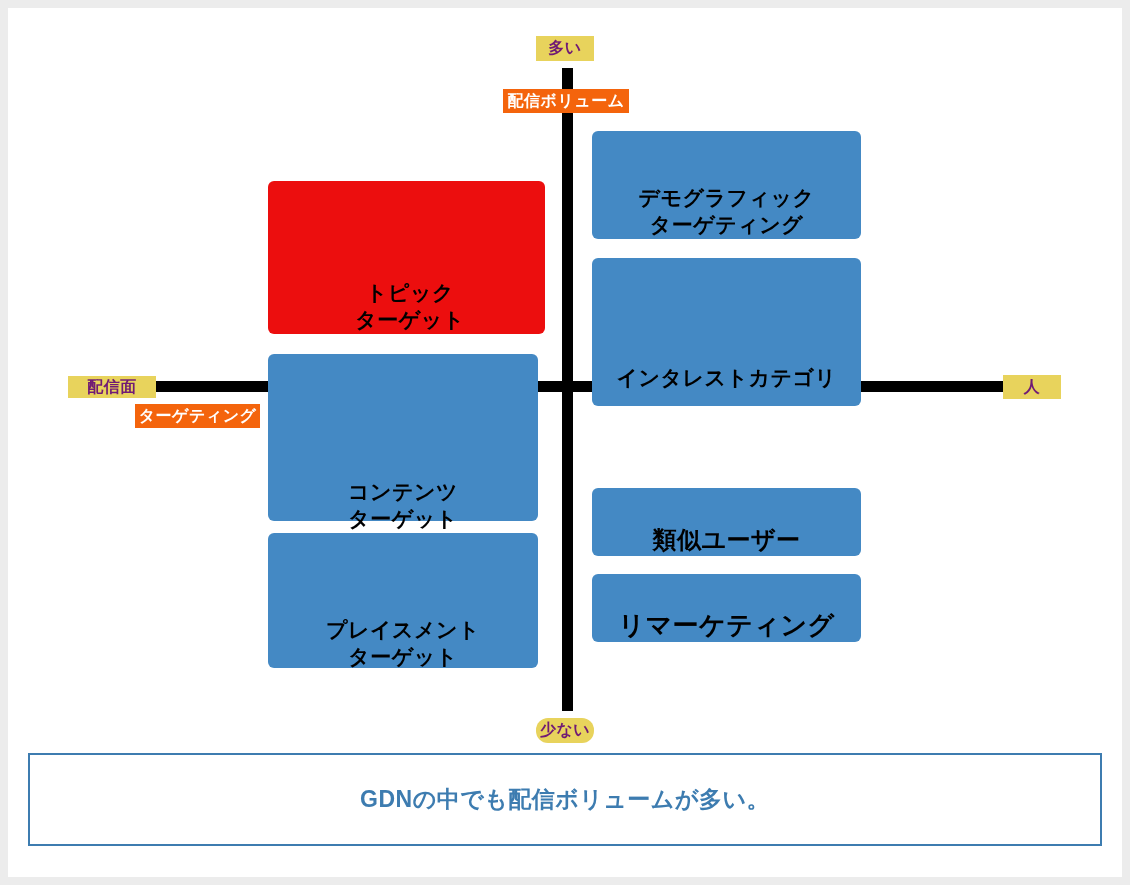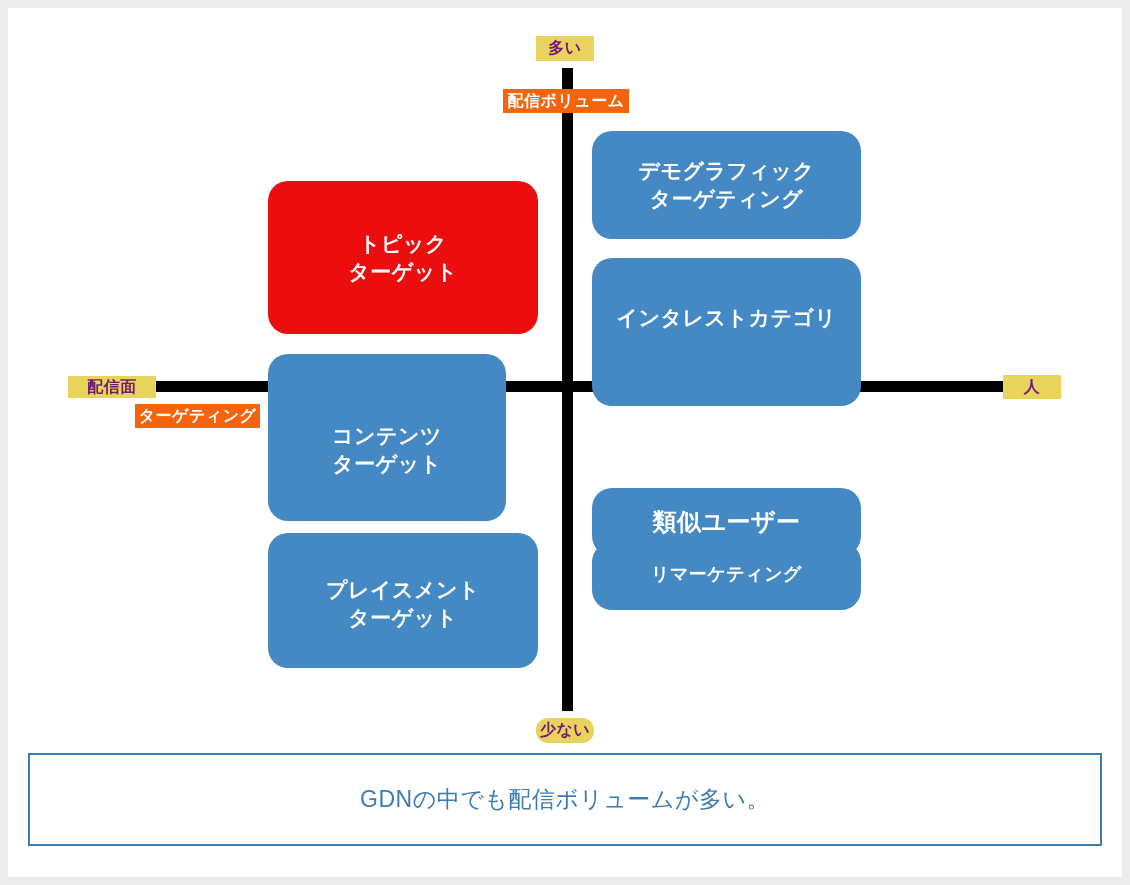--- a/index.html
+++ b/index.html
@@ -37,44 +37,44 @@
     left: 129px;           
     top: 373px;            
     width: 869px;
     height: 11px;
     background: #000000;
   }
 
   
   .box {
     position: absolute;
-    border-radius: 20px;
+    border-radius: 6px;
     display: flex;
-    align-items: center;
+    align-items: flex-end;
     justify-content: center;
     text-align: center;
-    color: #ffffff;
+    color: #000000;
     font-weight: bold;
     line-height: 1.32;
     letter-spacing: 0.5px;
     -webkit-font-smoothing: antialiased;
   }
   .box.blue { background: #4489c4; }
-  .box.red  { background: #ec0e0e; }
+  .box.red  { background: #ec0e0e; padding-left: 7px; }
 
   .box-label { display: block; white-space: pre-line; }
 
   
   #box-topic        { left: 260px; top: 173px; width: 270px; height: 153px; font-size: 21px; z-index: 3; }
-  #box-content      { left: 260px; top: 346px; width: 238px; height: 167px; font-size: 21px; z-index: 2; }
+  #box-content      { left: 260px; top: 346px; width: 270px; height: 167px; font-size: 21px; z-index: 2; }
   #box-placement    { left: 260px; top: 525px; width: 270px; height: 135px; font-size: 21px; z-index: 2; }
   #box-demographic  { left: 584px; top: 123px; width: 269px; height: 108px; font-size: 21px; z-index: 2; }
   #box-interest     { left: 584px; top: 250px; width: 269px; height: 148px; font-size: 21px; z-index: 2; }
   #box-similar      { left: 584px; top: 480px; width: 269px; height: 68px;  font-size: 24px; z-index: 2; }
-  #box-remarketing  { left: 584px; top: 534px; width: 269px; height: 68px;  font-size: 18px; z-index: 2; font-family: Liberation Mono, monospace; }
+  #box-remarketing  { left: 584px; top: 566px; width: 269px; height: 68px;  font-size: 26px; z-index: 2; }
 
   
   #box-interest .box-label { transform: translateY(-14px); }
   
   #box-placement .box-label { transform: translateY(3px); }
   #box-content .box-label { transform: translateY(12px); }
 
   
   .tag {
     position: absolute;
@@ -103,21 +103,21 @@
     top: 745px;
     width: 1074px;
     height: 93px;
     border: 2px solid #3d7cb0;
     box-sizing: border-box;
     display: flex;
     align-items: center;
     justify-content: center;
     color: #3d7cb0;
     font-size: 23px;
-    font-weight: normal;
+    font-weight: bold;
     letter-spacing: 0.5px;
     background: #ffffff;
     text-align: center;
   }
 </style>
 </head>
 <body>
 
 <div id="canvas">
 

